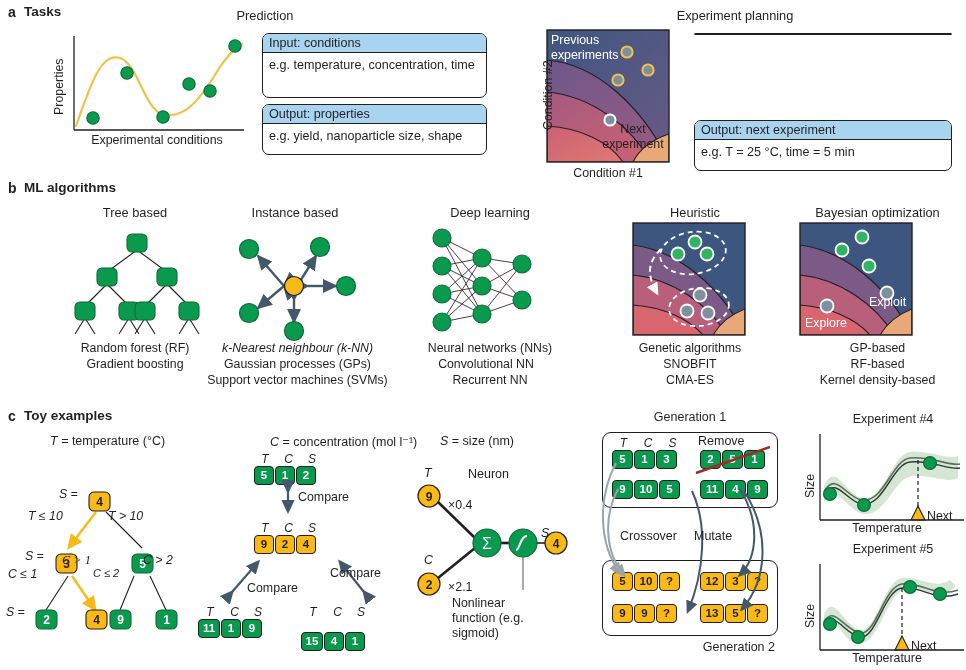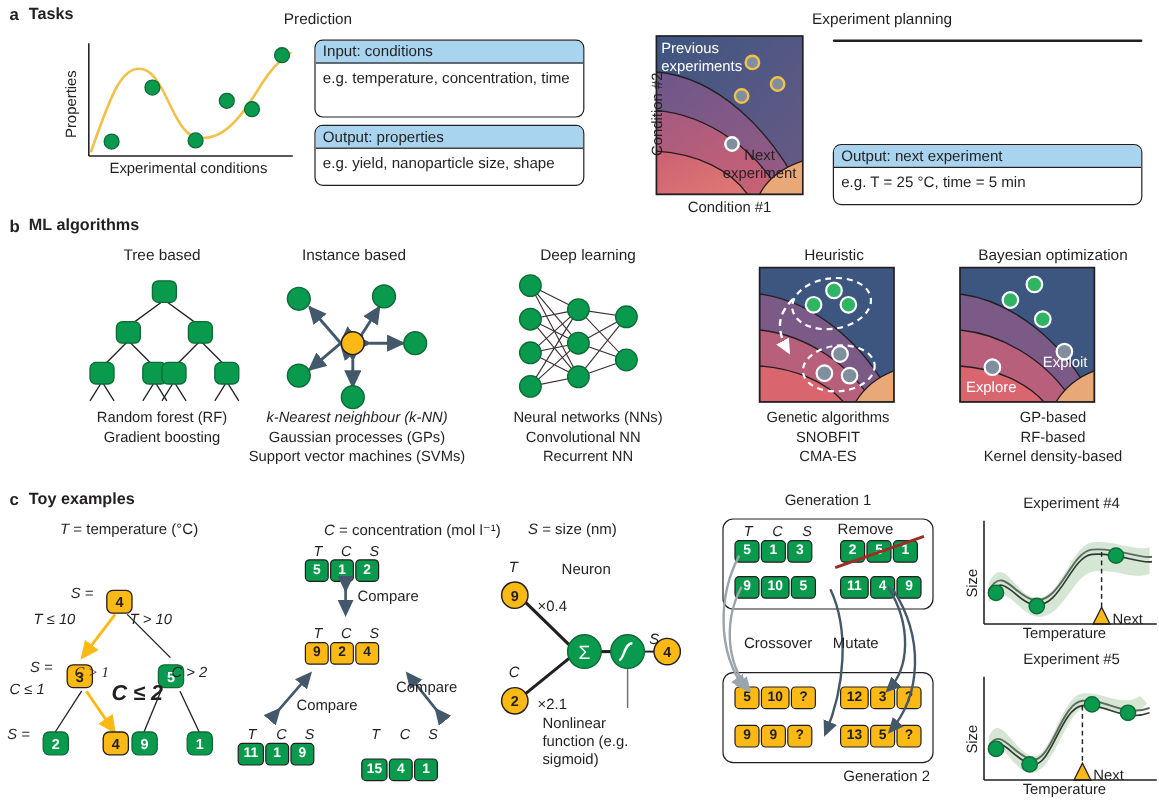--- a/index.html
+++ b/index.html
@@ -356,21 +356,21 @@
     <rect x="146" y="130" width="21" height="19" rx="5" fill="#0a9a4e" stroke="#0d6b36" stroke-width="1.1"></rect>
     <text x="156.5" y="144" font-size="12" font-weight="bold" text-anchor="middle" fill="#fff" font-family="Liberation Sans, sans-serif">1</text>
   </svg>
 </div>
 <div class="abs italic" style="left:59px;top:487px;font-size:12.3px;">S =</div>
 <div class="abs italic" style="left:28px;top:509px;font-size:12.3px;">T ≤ 10</div>
 <div class="abs italic" style="left:108px;top:509px;font-size:12.3px;">T &gt; 10</div>
 <div class="abs italic" style="left:25px;top:549px;font-size:12.3px;">S =</div>
 <div class="abs italic" style="left:8px;top:567px;font-size:12.3px;">C ≤ 1</div>
 <div class="abs italic" style="left:62px;top:553px;font-size:12.3px;font-family:Liberation Serif, serif;">C &gt; 1</div>
-<div class="abs italic" style="left:93px;top:567px;font-size:18px;font-weight:bold;">C ≤ 2</div>
+<div class="abs italic" style="left:93px;top:567px;font-size:11px;">C ≤ 2</div>
 <div class="abs italic" style="left:143px;top:553px;font-size:12.3px;">C &gt; 2</div>
 <div class="abs italic" style="left:6px;top:605px;font-size:12.3px;">S =</div>
 
 <div class="abs" style="left:255px;top:452px;">
   <span class="hdrlet" style="display:inline-block;width:20px;">T</span>
   <span class="hdrlet" style="display:inline-block;width:20px;">C</span>
   <span class="hdrlet" style="display:inline-block;width:20px;">S</span>
 </div>
 <div class="abs" style="left:254px;top:466px;display:flex;gap:1px;">
   <span class="chip green" style="width:20px;height:19px;">5</span>

